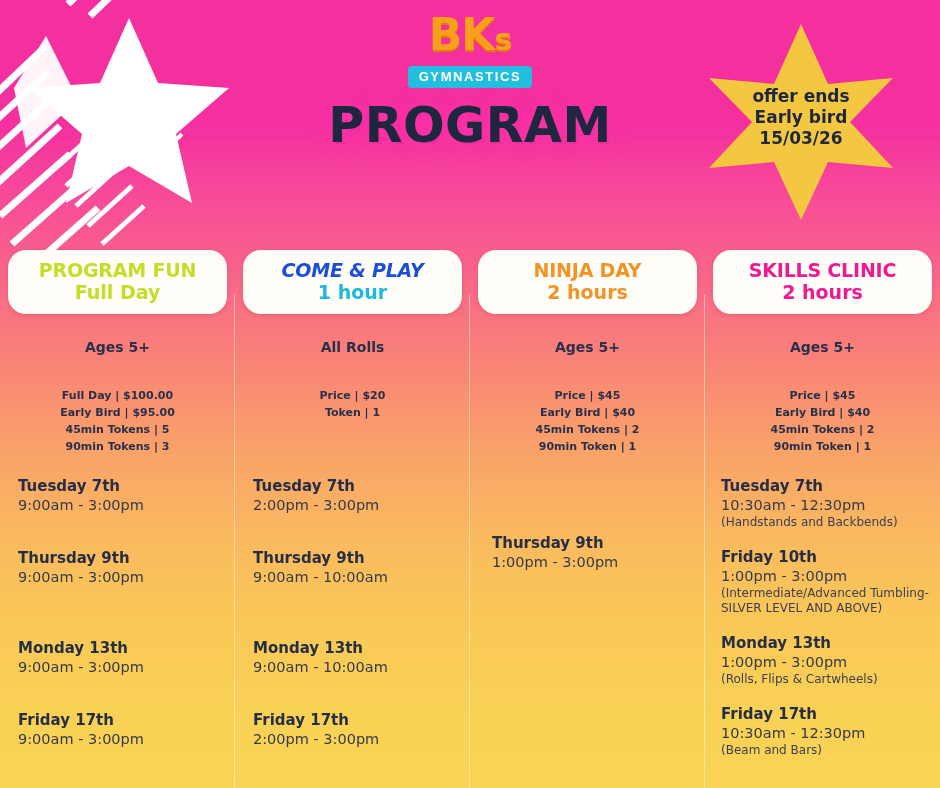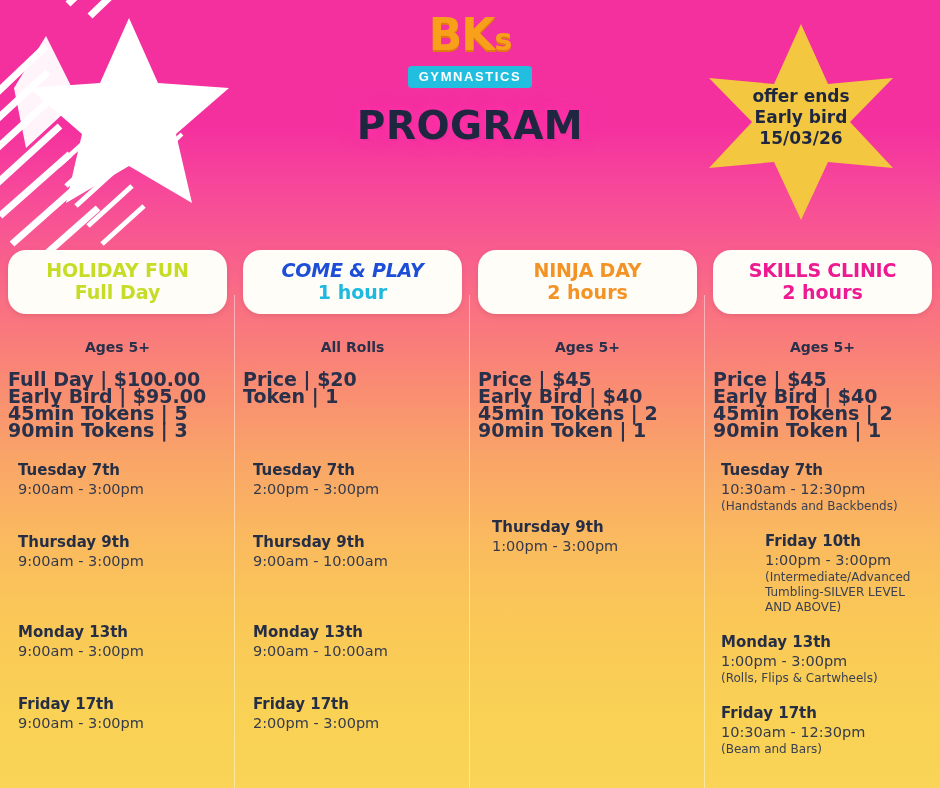--- a/index.html
+++ b/index.html
@@ -83,21 +83,21 @@
     font-family: "DejaVu Sans", sans-serif;
     font-weight: bold;
     color: #1F2740;
     letter-spacing: 0.5px;
     text-shadow:
        0 0 10px #FF31A8,
        0 0 18px #FF31A8,
        2px 2px 0 #E62E96;
   }
   .hl-1 { font-size: 49px; line-height: 52px; }
-  .hl-2 { font-size: 39px; line-height: 52px; }
+  .hl-2 { font-size: 49px; line-height: 52px; }
   .hl-dates {
     margin-top: 6px;
     font-family: "DejaVu Sans", sans-serif;
     font-weight: bold;
     font-size: 25px;
     color: #1F2740;
     letter-spacing: 0.4px;
     text-shadow: 0 0 8px #FF31A8, 1.5px 1.5px 0 #E62E96;
   }
   .hl-dates sup { font-size: 13px; vertical-align: super; }
@@ -172,27 +172,27 @@
 
   .ages {
     text-align: center;
     font-family: "DejaVu Sans", sans-serif;
     font-weight: bold;
     font-size: 14px;
     color: #28304A;
     margin-top: 25px;
   }
   .price-block {
-    text-align: left;
-    font-family: "DejaVu Sans", sans-serif;
-    font-weight: bold;
-    font-size: 19px;
+    text-align: center;
+    font-family: "DejaVu Sans", sans-serif;
+    font-weight: bold;
+    font-size: 11px;
     line-height: 17px;
     color: #28304A;
-    margin-top: 16px;
+    margin-top: 32px;
   }
 
   .schedule { margin-top: 22px; padding-left: 10px; }
   .sched-item { margin-bottom: 10px; }
   .sched-day {
     font-family: "DejaVu Sans", sans-serif;
     font-weight: bold;
     font-size: 15px;
     color: #262E45;
     line-height: 19px;
@@ -265,21 +265,21 @@
     <div class="eb-text">
       <div>offer ends</div>
       <div>Early bird</div>
       <div>15/03/26</div>
     </div>
   </div>
 
   <div id="columns">
       <div class="col col-c1">
         <div class="pill">
-          <div class="pill-title" style="color: rgb(198, 220, 39);">HOLIDAY FUN</div>
+          <div class="pill-title" style="color: rgb(198, 220, 39);">PROGRAM FUN</div>
           <div class="pill-sub" style="color: rgb(198, 220, 39);">Full Day</div>
         </div>
         <div class="ages">Ages 5+</div>
         <div class="price-block">
           <div>Full Day  |  $100.00</div>
           <div>Early Bird  |  $95.00</div>
           <div>45min Tokens  |  5</div>
           <div>90min Tokens  |  3</div>
         </div>
         <div class="schedule">
@@ -363,21 +363,21 @@
           <div>Early Bird  |  $40</div>
           <div>45min Tokens  |  2</div>
           <div>90min Token  |  1</div>
         </div>
         <div class="schedule" style="margin-top: 22px;">
           <div class="sched-item" style="margin-bottom: 18px;">
             <div class="sched-day">Tuesday 7th</div>
             <div class="sched-time">10:30am - 12:30pm</div>
             <div class="sched-note">(Handstands and Backbends)</div>
           </div>
-          <div class="sched-item" style="margin-bottom: 18px; margin-left: 44px;">
+          <div class="sched-item" style="margin-bottom: 18px;">
             <div class="sched-day">Friday 10th</div>
             <div class="sched-time">1:00pm - 3:00pm</div>
             <div class="sched-note">(Intermediate/Advanced Tumbling-SILVER LEVEL AND ABOVE)</div>
           </div>
           <div class="sched-item" style="margin-bottom: 18px;">
             <div class="sched-day">Monday 13th</div>
             <div class="sched-time">1:00pm - 3:00pm</div>
             <div class="sched-note">(Rolls, Flips &amp; Cartwheels)</div>
           </div>
           <div class="sched-item" style="margin-bottom: 0px;">

